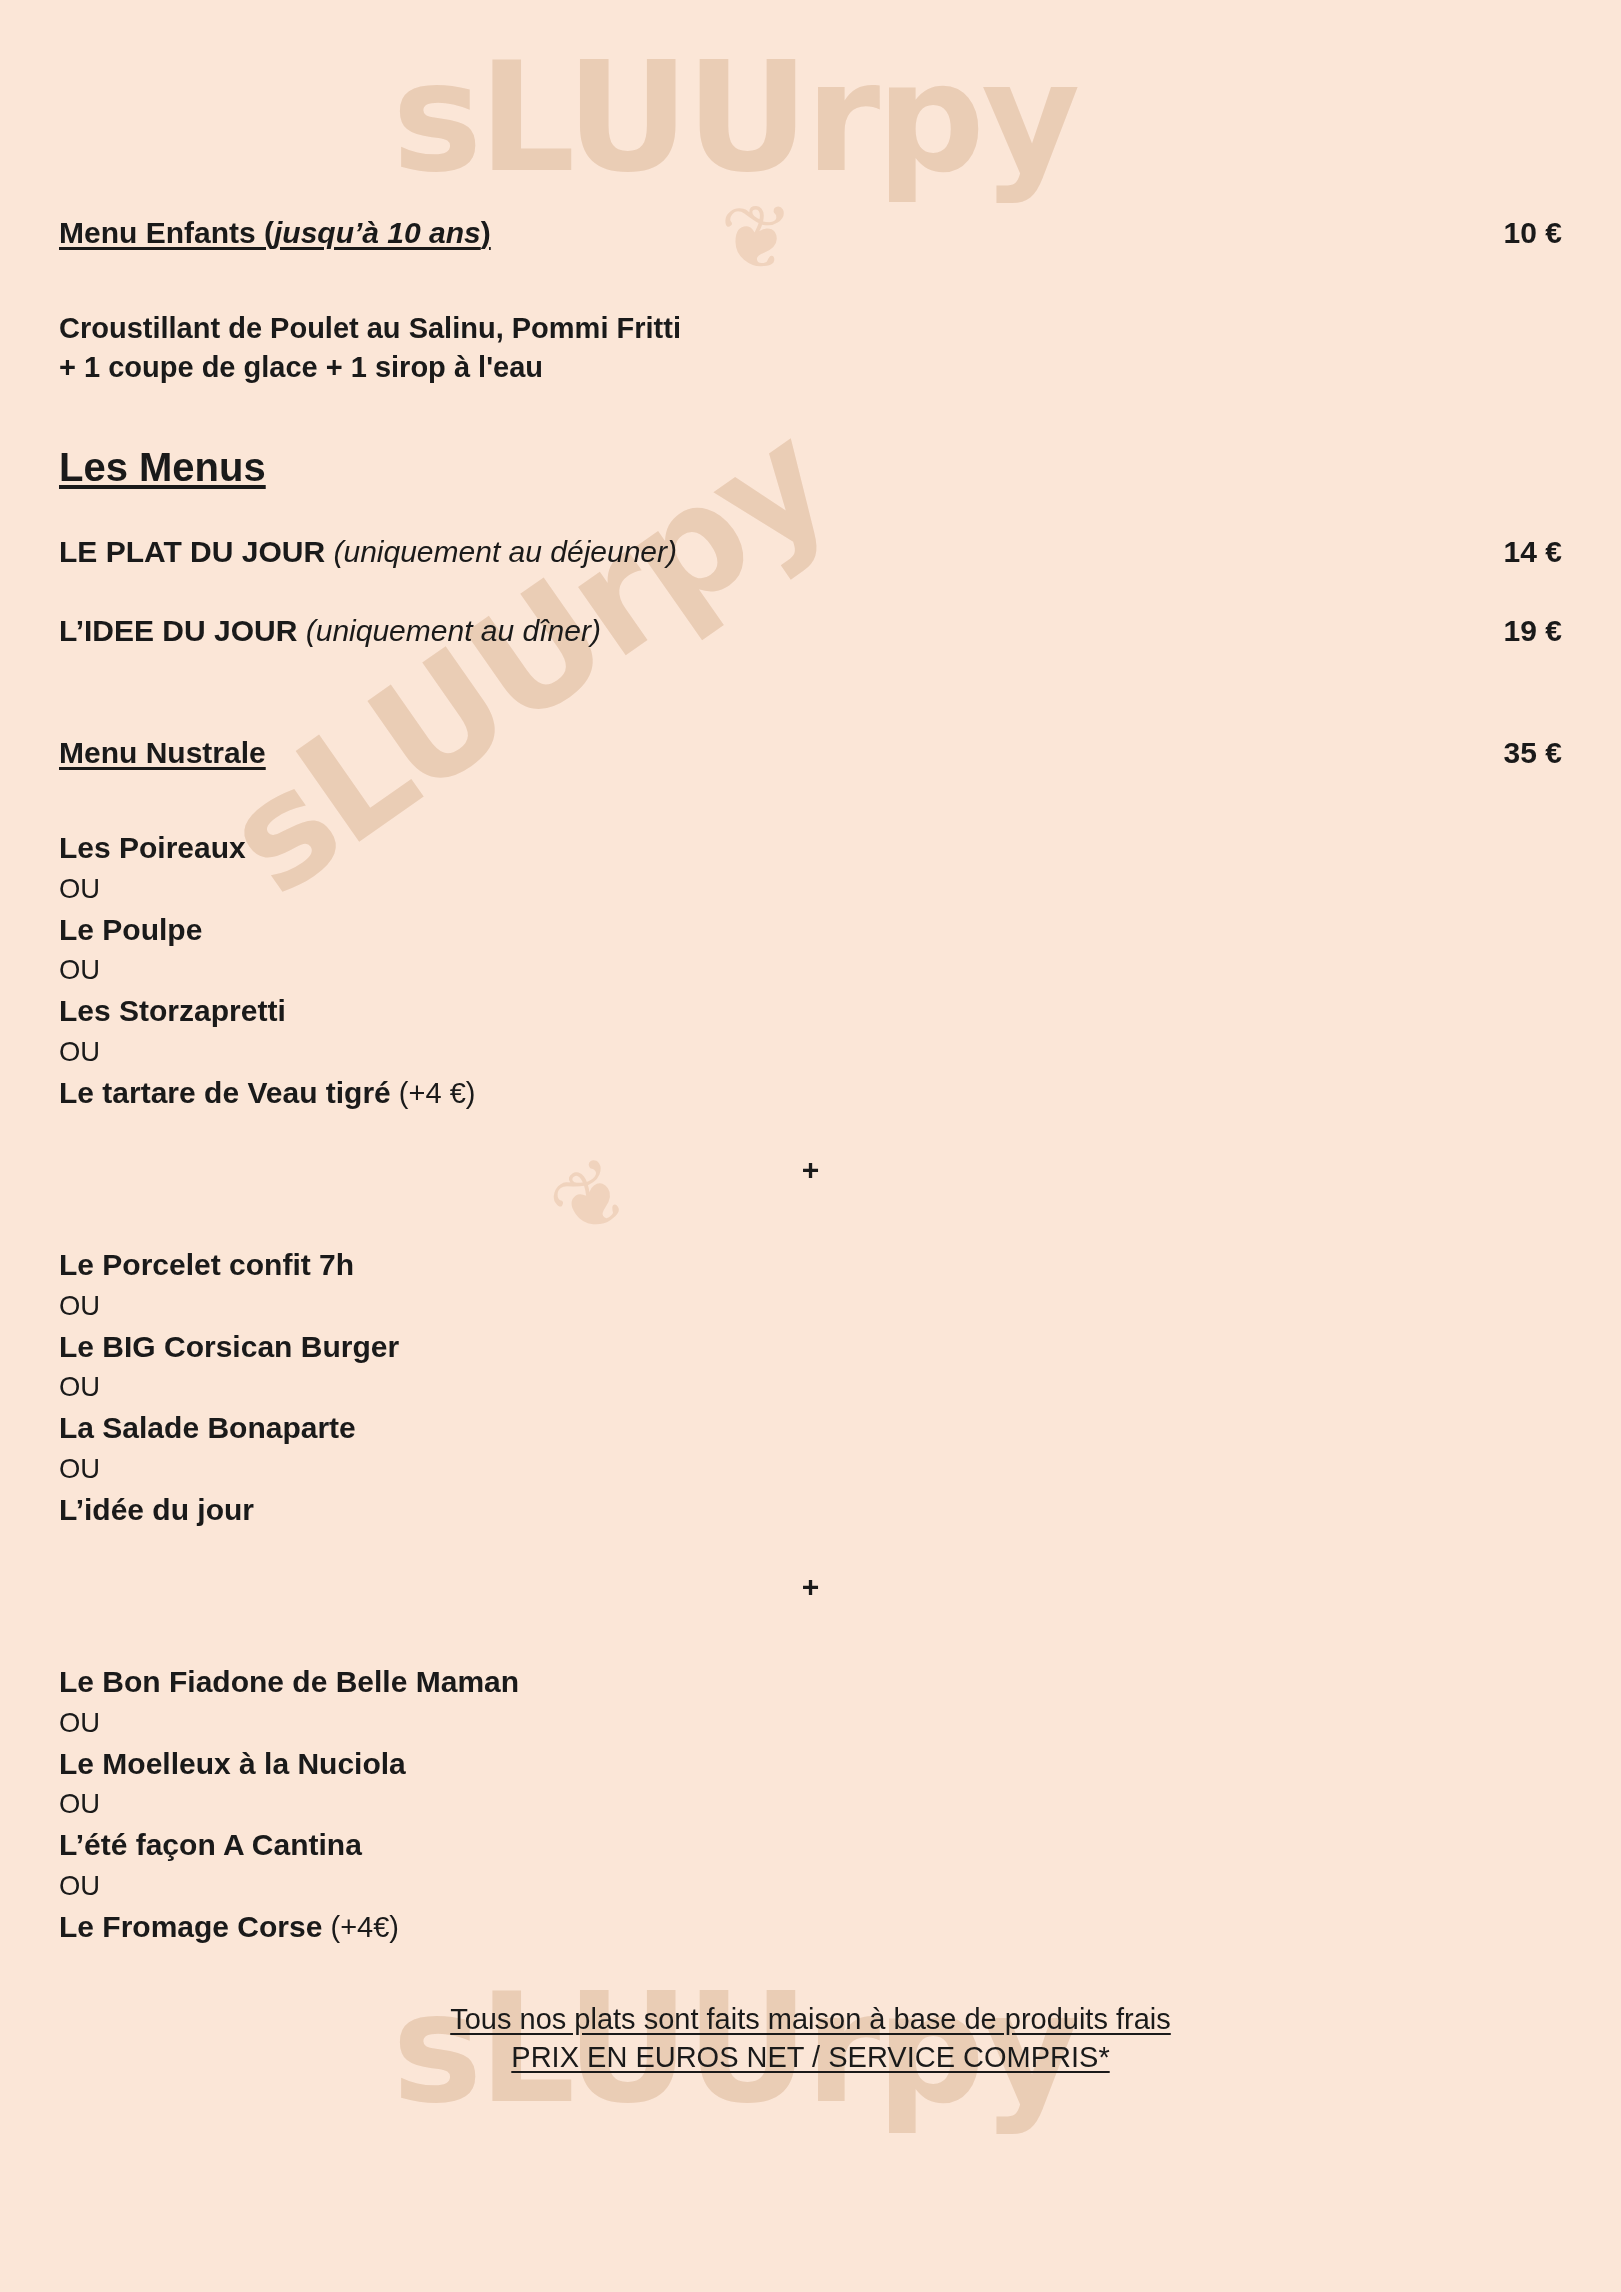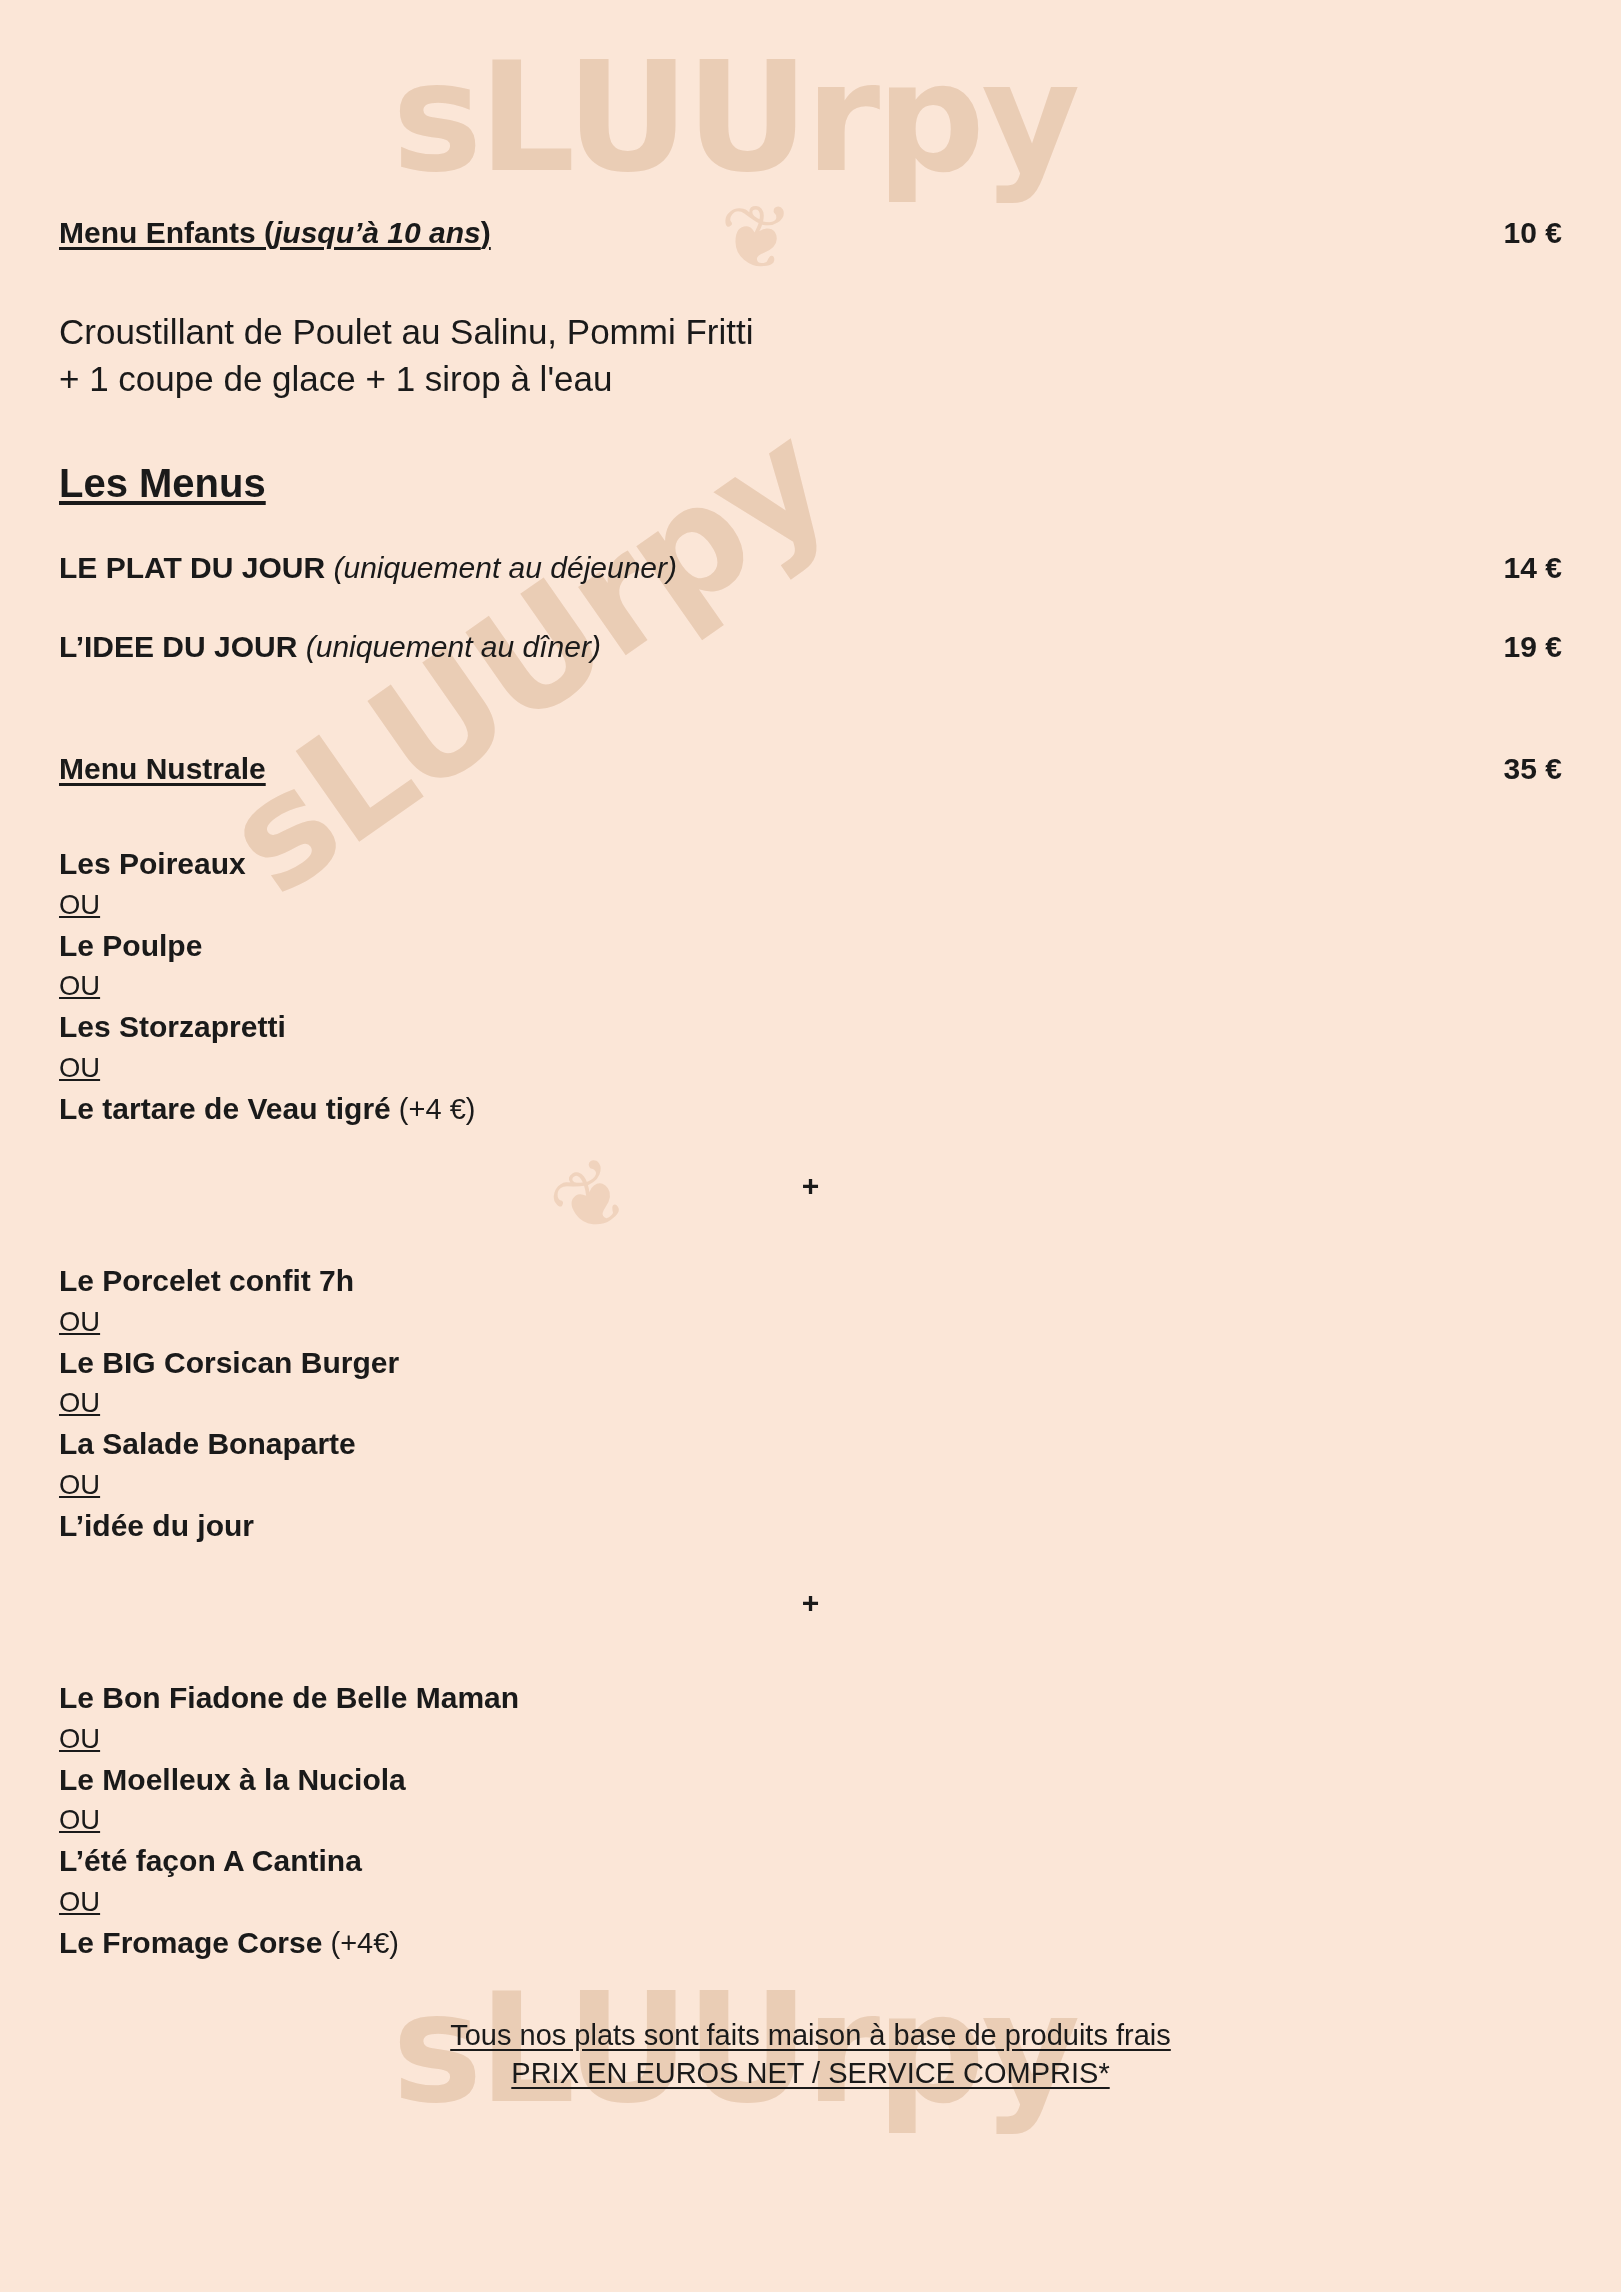--- a/index.html
+++ b/index.html
@@ -91,23 +91,23 @@
     text-underline-offset: 3.9px;
   }
   .b { font-weight: 700; }
   .i { font-style: italic; }
 
   .kids-title {
     margin-top: 216px;
   }
   .kids-desc {
     margin-top: 59px;
-    font-size: 35px;
+    font-size: 29px;
     line-height: 1.33;
-    font-weight: 400;
+    font-weight: 700;
   }
 
   .section-heading {
     margin-top: 59px;
     font-size: 40px;
     font-weight: 700;
     text-decoration: underline;
     text-underline-offset: 3.9px;
   }
 
@@ -127,21 +127,20 @@
   .course-block .dish {
     font-weight: 700;
     font-size: 30px;
   }
   .course-block .supp {
     font-weight: 400;
   }
   .course-block .ou {
     font-weight: 400;
     font-size: 27.4px;
-    text-decoration: underline;
   }
   .plus {
     text-align: center;
     font-weight: 700;
     font-size: 30px;
     margin-top: 39px;
     margin-bottom: 5.9px;
   }
 
   .footer {

